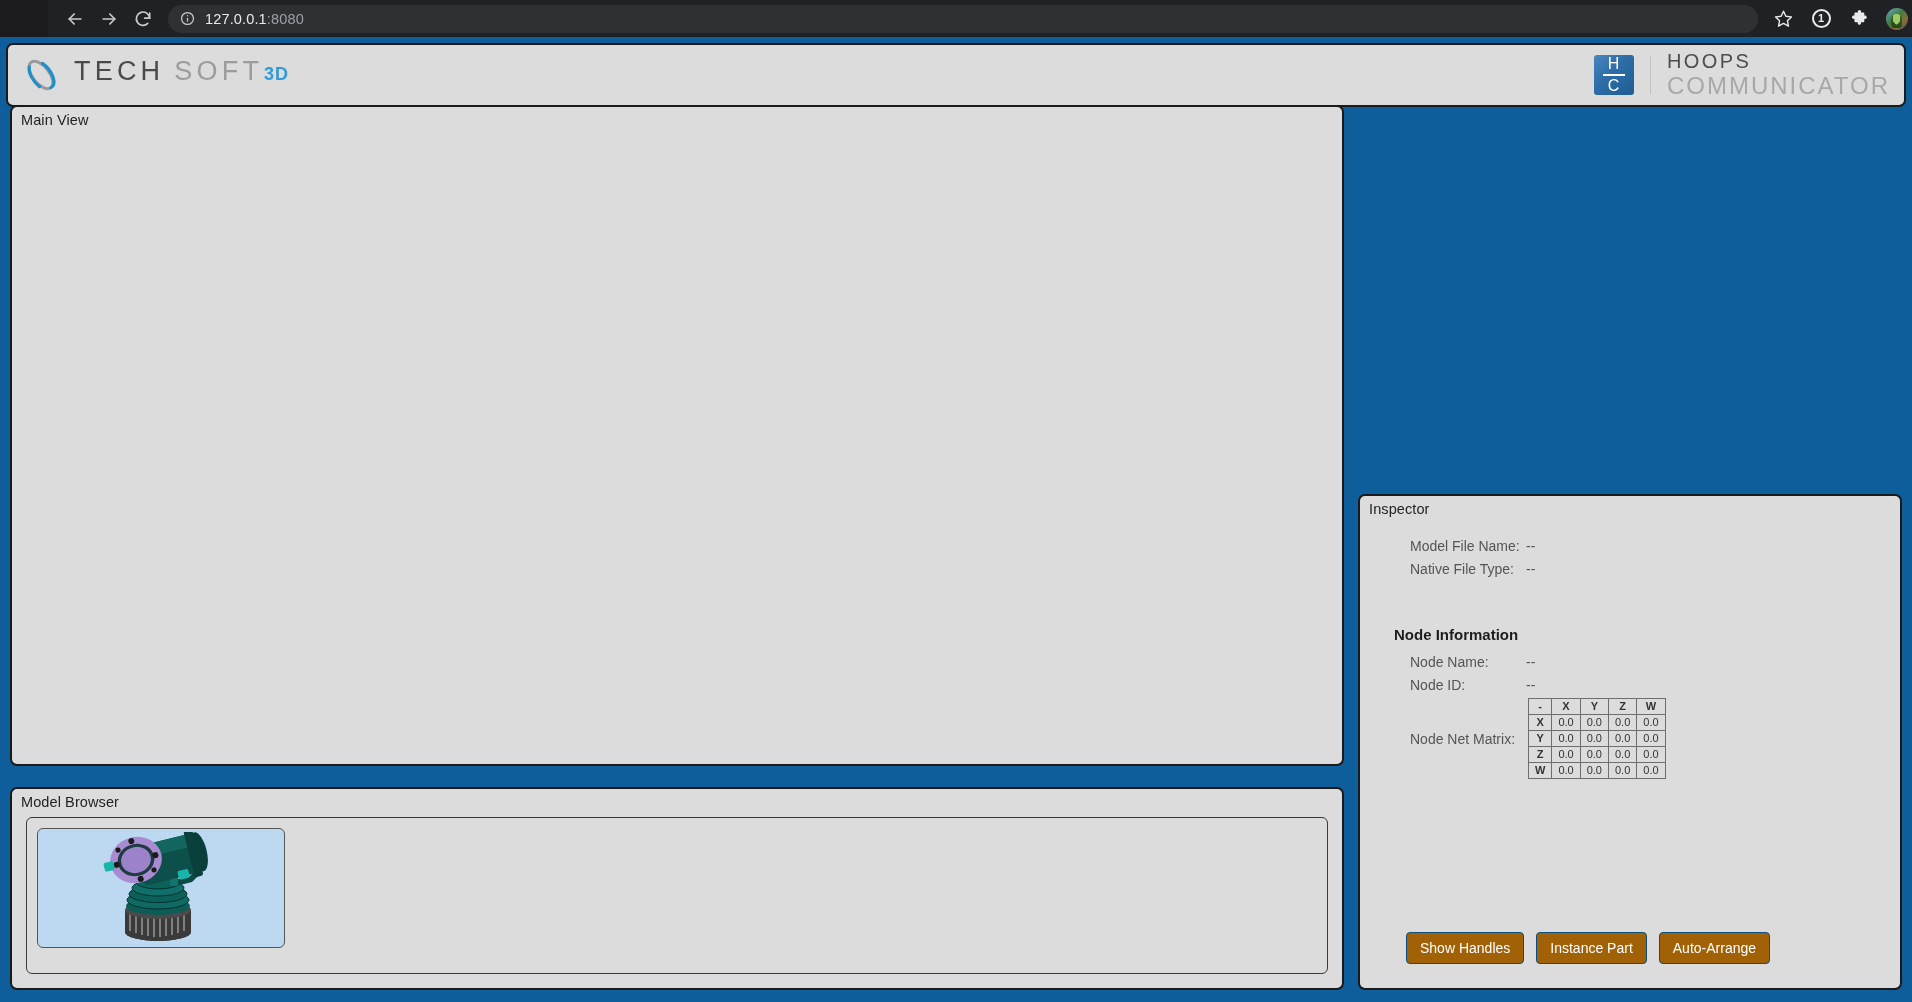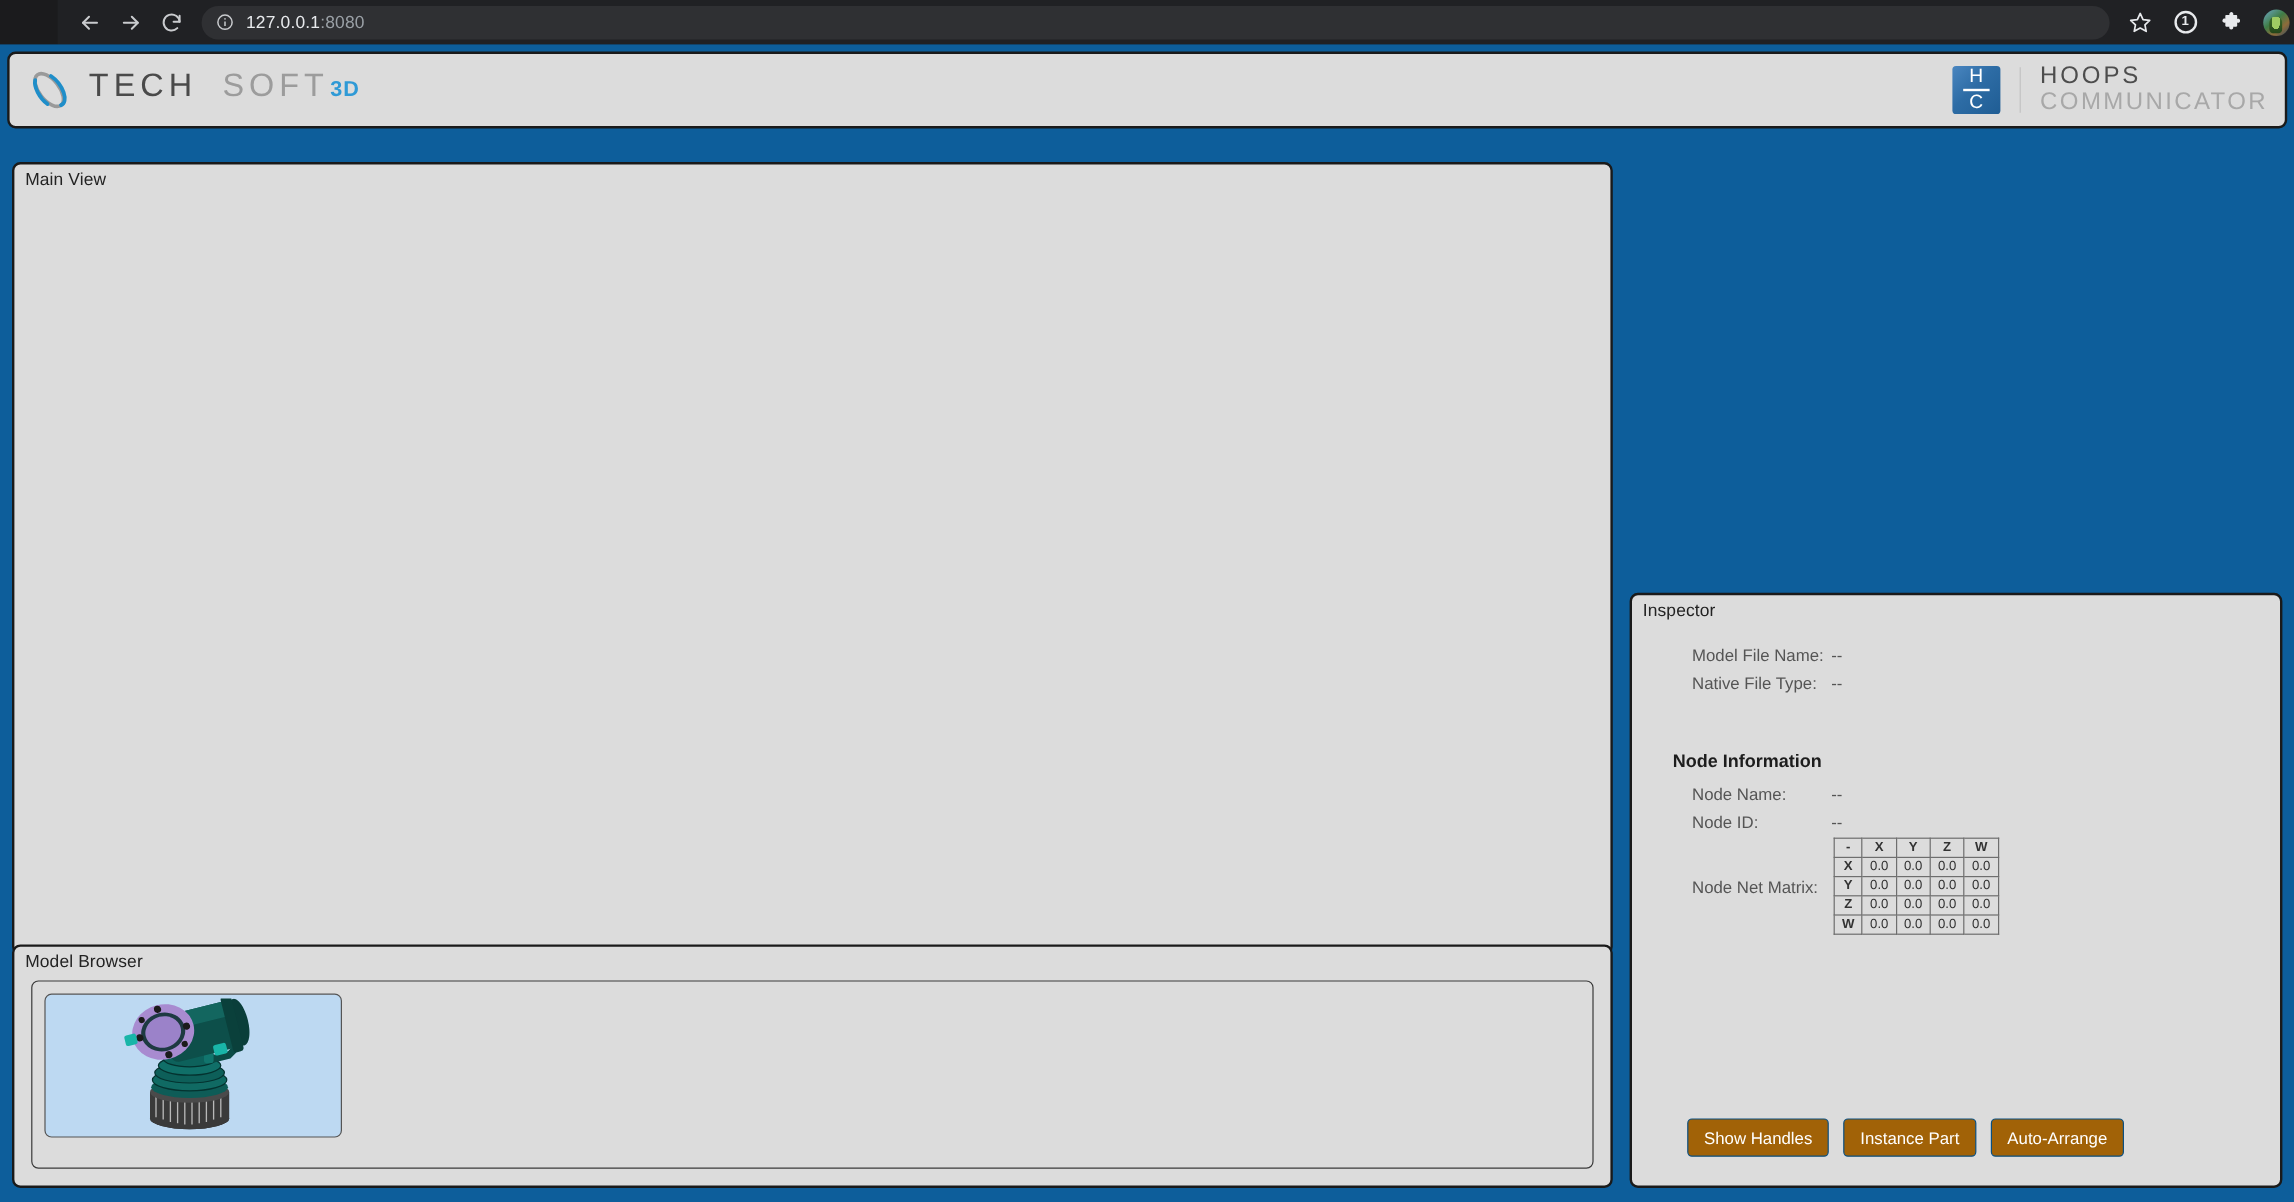--- a/index.html
+++ b/index.html
@@ -104,40 +104,40 @@
     display: flex; align-items: center;
     padding: 0 14px;
   }
   .logo-left { display:flex; gap: 14px; }
   .ts-mark { width: 38px; height: 38px; flex: 0 0 auto; }
   .ts-word {
     font-size: 27px; letter-spacing: 4.2px; font-weight: 400;
     display:flex; align-items: baseline;
   }
   .ts-word .tech { color:#4a4a4a; }
-  .ts-word .soft { color:#9c9c9c; margin-left: 21px; }
+  .ts-word .soft { color:#9c9c9c; margin-left: 10px; }
   .ts-word .three-d { color:#2f9ad6; font-size:18px; letter-spacing:1px; font-weight:700; margin-left:1px;}
 
   .logo-right { margin-left:auto; display:flex; align-items:center; gap: 16px; }
   .hc-badge {
     width: 40px; height: 40px; border-radius: 3px;
     background: linear-gradient(135deg,#4a86c0 0%,#2d6ca5 45%,#1f5d94 100%);
     color: #fff;
     display:flex; flex-direction:column; align-items:center; justify-content:center;
     font-size: 16px; line-height: 1.0; letter-spacing:.5px; position:relative;
   }
   .hc-badge .bar { width: 22px; height: 1.5px; background:#fff; margin: 2.5px 0; }
   .hc-sep { width:1px; height: 38px; background: #c2c2c2; }
   .hc-text { line-height: 1.08; }
   .hc-text .hoops { font-size: 20px; letter-spacing: 2.4px; color:#4d4d4d; }
-  .hc-text .comm { font-size: 20px; letter-spacing: 2.0px; color:#a8a8a8; }
+  .hc-text .comm { font-size: 24px; letter-spacing: 2.0px; color:#a8a8a8; }
 
   
   .main-view {
-    position:absolute; left: 10px; top: 98px;
+    position:absolute; left: 10px; top: 68px;
     width: 1334px; height: 661px;
   }
   .model-browser {
     position:absolute; left: 10px; top: 750px;
     width: 1334px; height: 203px;
   }
   .mb-inner {
     position:absolute; left: 14px; top: 28px;
     right: 14px; bottom: 14px;
     border: 1px solid #3a3a3a;

